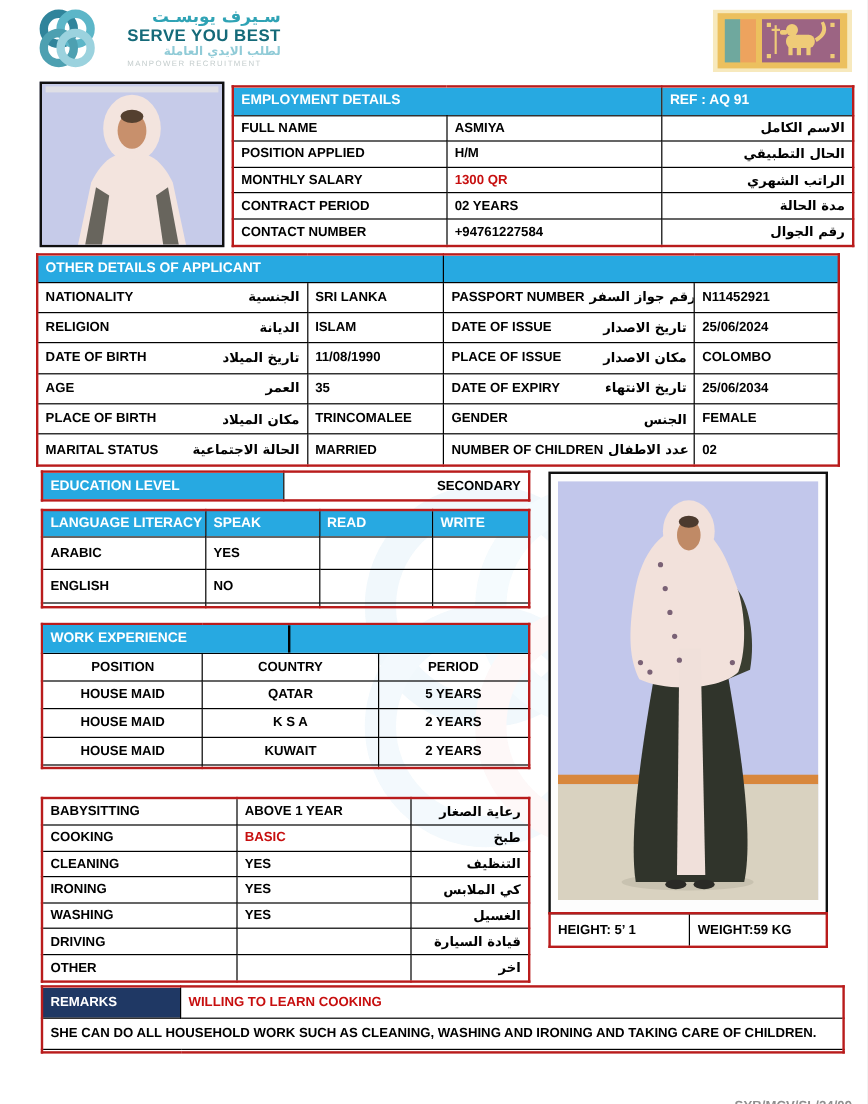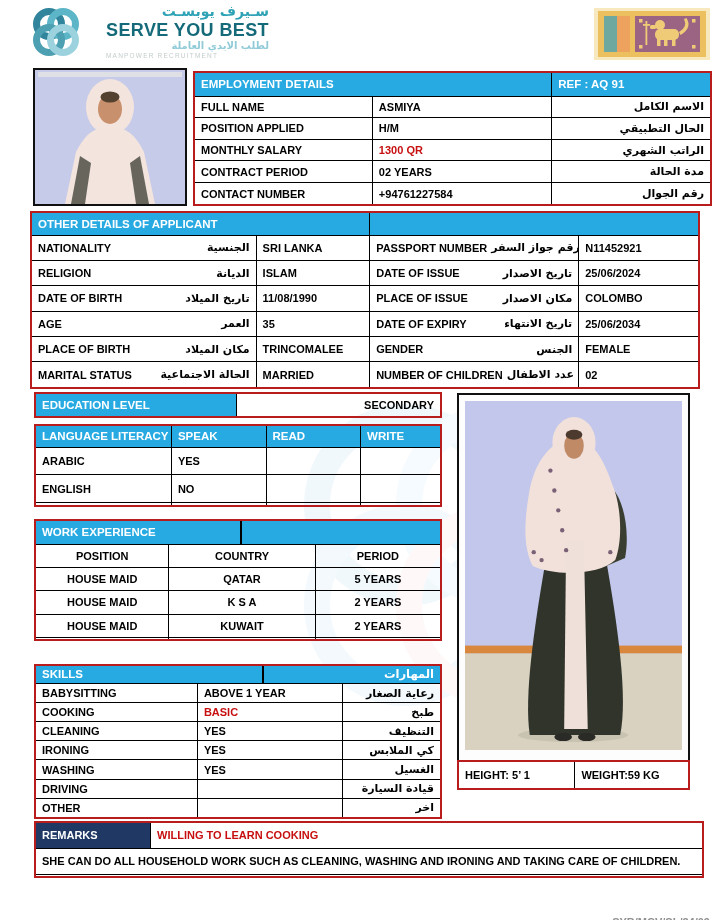--- a/index.html
+++ b/index.html
@@ -10,21 +10,21 @@
   }
   .abs{position:absolute; box-sizing:border-box;}
 
   
   .watermark{left:225px; top:375px; width:470px; height:400px; z-index:0; opacity:.8;}
 
   
   .logo-block{left:28px; top:4px; display:flex; align-items:center; gap:22px; z-index:2;}
   .logo-text{display:flex; flex-direction:column; line-height:1.12;}
   .logo-ar-title{color:#2fa3b5; font-weight:bold; font-size:14px; direction:rtl; font-family:"DejaVu Sans",sans-serif;}
-  .logo-title{color:#156a79; font-weight:bold; font-size:18px; letter-spacing:.4px;}
+  .logo-title{color:#156a79; font-weight:bold; font-size:14px; letter-spacing:.4px;}
   .logo-ar-sub{color:#90cbd7; font-weight:bold; font-size:10px; direction:rtl; font-family:"DejaVu Sans",sans-serif;}
   .logo-sub{color:#c3cccc; font-size:6.5px; letter-spacing:1.2px; margin-top:1px;}
   .flag{left:594px; top:8px; z-index:2;}
 
   
   .portrait{left:33px; top:68px; width:154px; height:138px; border:2px solid #101010; background:#c6cbe9; z-index:2;}
   .portrait svg{display:block; width:100%; height:100%;}
   .photo2{left:457px; top:393px; width:233px; height:369px; border:2px solid #101010; background:#fdfdfd; padding:6px 6px 10px 6px; z-index:1;}
   .photo2 svg{display:block; width:100%; height:100%;}
 
@@ -386,26 +386,20 @@
   </div>
 
   <div class="abs tbl t-skills">
     <table>
       <colgroup>
           <col style="width:40%">
           <col style="width:35.8%">
           <col>
         </colgroup>
       <tbody>
-          <tr class="bluehdr">
-        <td colspan="3" class="blue">
-          <span>SKILLS</span>
-          <span class="ar-abs">المهارات</span>
-        </td>
-      </tr>
       <tr>
         <td>BABYSITTING</td>
         <td>ABOVE 1 YEAR</td>
         <td class="ar">رعاية الصغار</td>
       </tr>
       <tr>
         <td>COOKING</td>
         <td class="red">BASIC</td>
         <td class="ar">طبخ</td>
       </tr>

